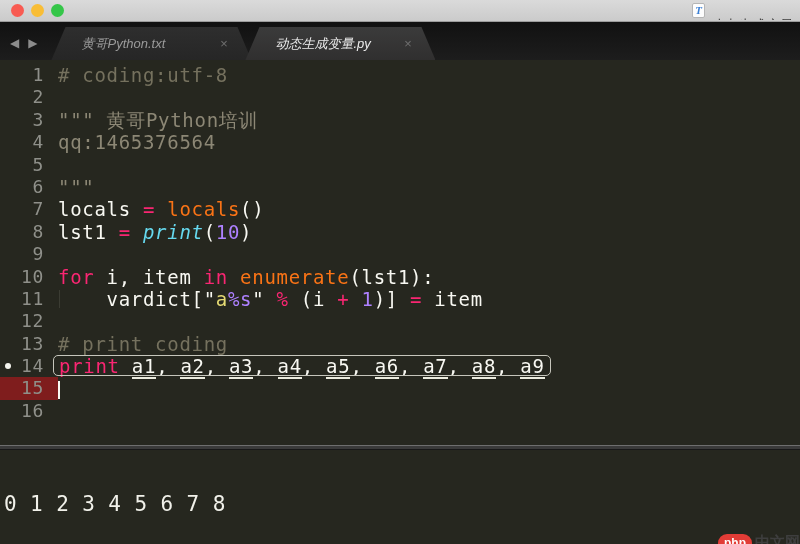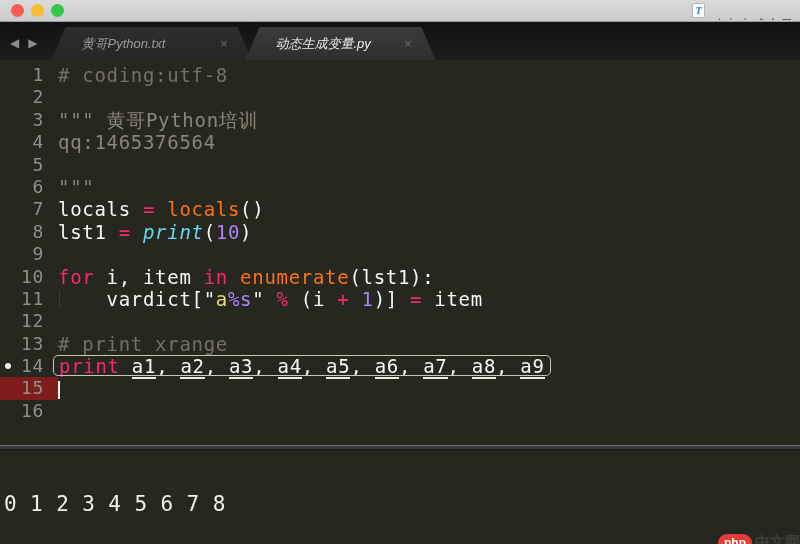--- a/index.html
+++ b/index.html
@@ -187,21 +187,21 @@
       <div class="line">
         <div class="gutter"><span>11</span></div>
         <div class="code-cell"><span class="indent-guide"></span><span class="tk-plain">    vardict["</span><span class="tk-yellow">a</span><span class="tk-purple">%s</span><span class="tk-plain">" </span><span class="tk-pink">%</span><span class="tk-plain"> (i </span><span class="tk-pink">+</span><span class="tk-plain"> </span><span class="tk-purple">1</span><span class="tk-plain">)] </span><span class="tk-pink">=</span><span class="tk-plain"> item</span></div>
       </div>
       <div class="line">
         <div class="gutter"><span>12</span></div>
         <div class="code-cell"></div>
       </div>
       <div class="line">
         <div class="gutter"><span>13</span></div>
-        <div class="code-cell"><span class="tk-comment"># print xrange</span></div>
+        <div class="code-cell"><span class="tk-comment"># print coding</span></div>
       </div>
       <div class="line">
         <div class="gutter"><span class="gutter-dot"></span><span>14</span></div>
         <div class="code-cell"><span class="find-box"><span class="tk-pink">print</span><span class="tk-plain"> </span><span class="tk-plain tk-underline">a1</span><span class="tk-plain">, </span><span class="tk-plain tk-underline">a2</span><span class="tk-plain">, </span><span class="tk-plain tk-underline">a3</span><span class="tk-plain">, </span><span class="tk-plain tk-underline">a4</span><span class="tk-plain">, </span><span class="tk-plain tk-underline">a5</span><span class="tk-plain">, </span><span class="tk-plain tk-underline">a6</span><span class="tk-plain">, </span><span class="tk-plain tk-underline">a7</span><span class="tk-plain">, </span><span class="tk-plain tk-underline">a8</span><span class="tk-plain">, </span><span class="tk-plain tk-underline">a9</span></span></div>
       </div>
       <div class="line current">
         <div class="gutter"><span>15</span></div>
         <div class="code-cell"><span class="cursor"></span></div>
       </div>
       <div class="line">

